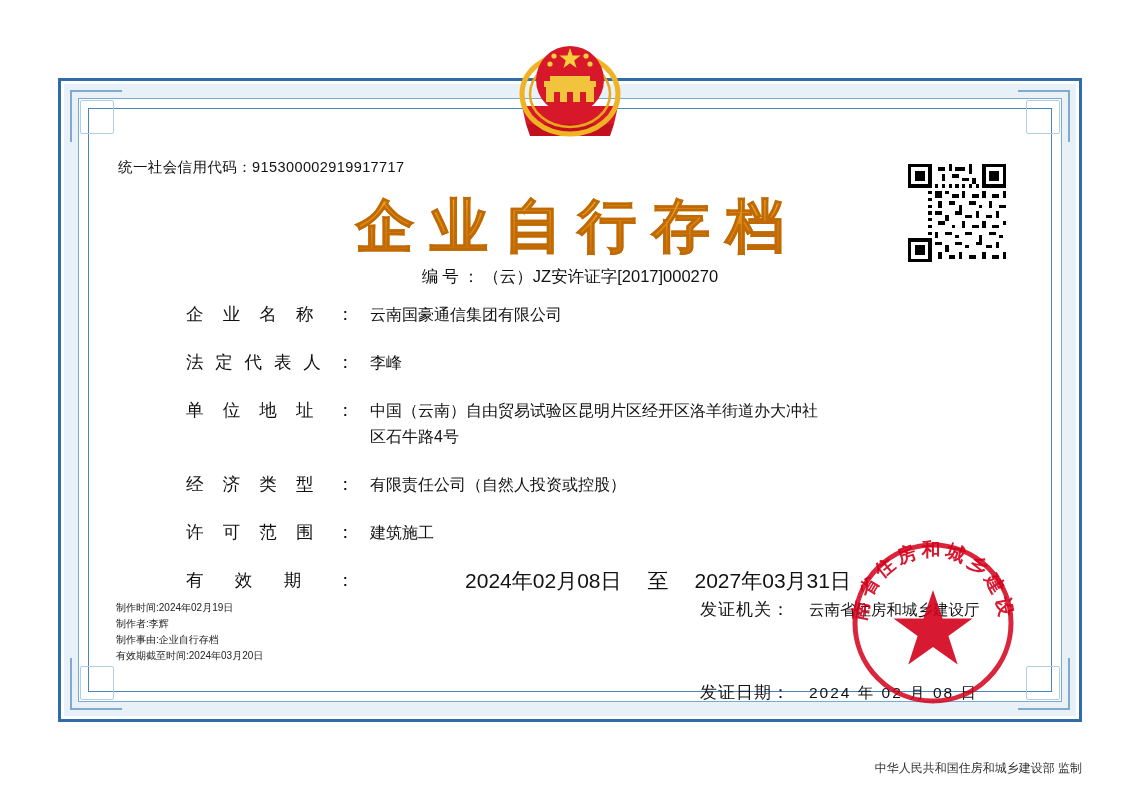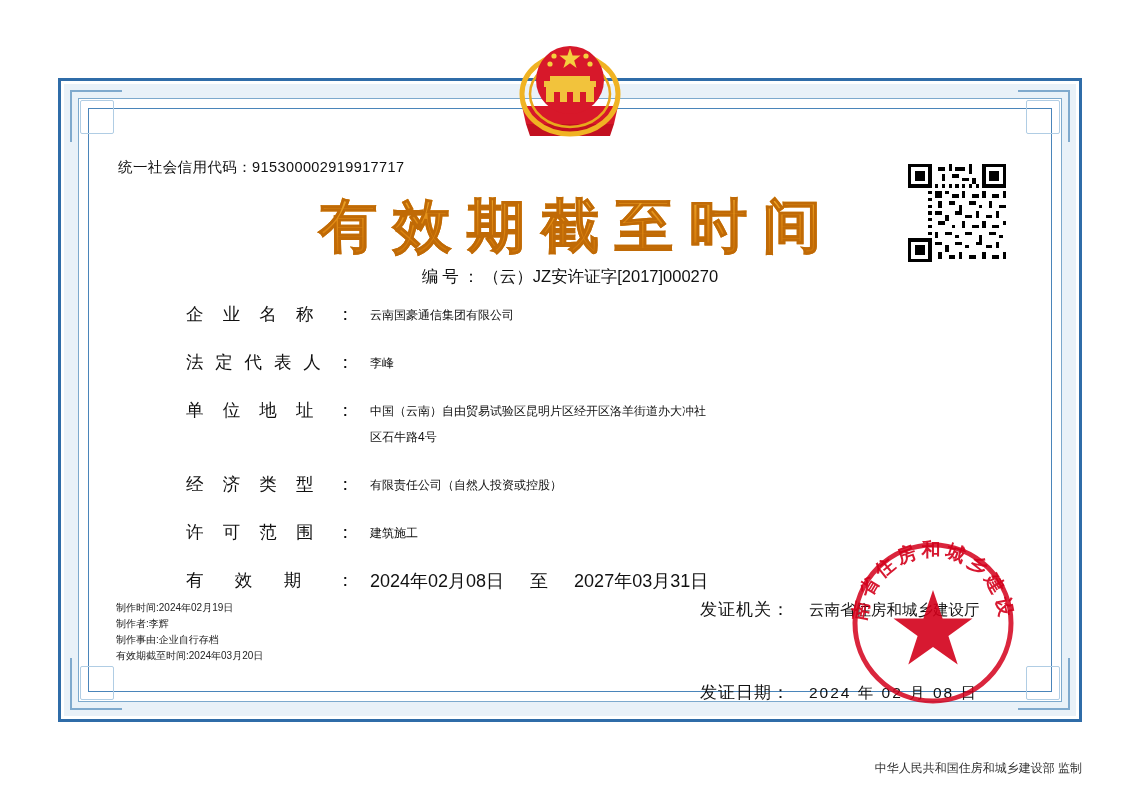--- a/index.html
+++ b/index.html
@@ -173,30 +173,31 @@
     justify-content: space-between;
     font-size: 17.5px;
     letter-spacing: 0;
   }
   .field-label .colon {
     margin-left: 4px;
   }
   .field-value {
     flex: 1;
     padding-left: 16px;
-    font-size: 12px;
+    font-size: 16px;
     line-height: 26px;
     color: #111;
   }
   .field-value .line2 { display: block; }
 
   .validity-value {
     display: flex;
     align-items: center;
-    font-size: 18px;
+    font-size: 21px;
+    justify-content: center;
   }
   .validity-sep {
     margin: 0 26px;
   }
 
   
   .meta {
     position: absolute;
     left: 116px;
     top: 600px;
@@ -392,21 +393,21 @@
           <rect x="12" y="27" width="2" height="1"></rect>
         <rect x="15" y="26" width="1" height="2"></rect>
           <rect x="18" y="27" width="2" height="1"></rect>
         <rect x="22" y="26" width="1" height="2"></rect>
           <rect x="25" y="27" width="2" height="1"></rect>
         <rect x="28" y="26" width="1" height="2"></rect>
       </g>
     </svg>
   </div>
 
-  <div class="main-title">有效期截至时间</div>
+  <div class="main-title">企业自行存档</div>
 
   <div class="cert-no-row">
     <span class="cert-no-label">编号：</span><span class="cert-no-value">（云）JZ安许证字[2017]000270</span>
   </div>
 
   <div class="fields">
 
     <div class="field-row">
       <div class="field-label">
         <span>企</span>

